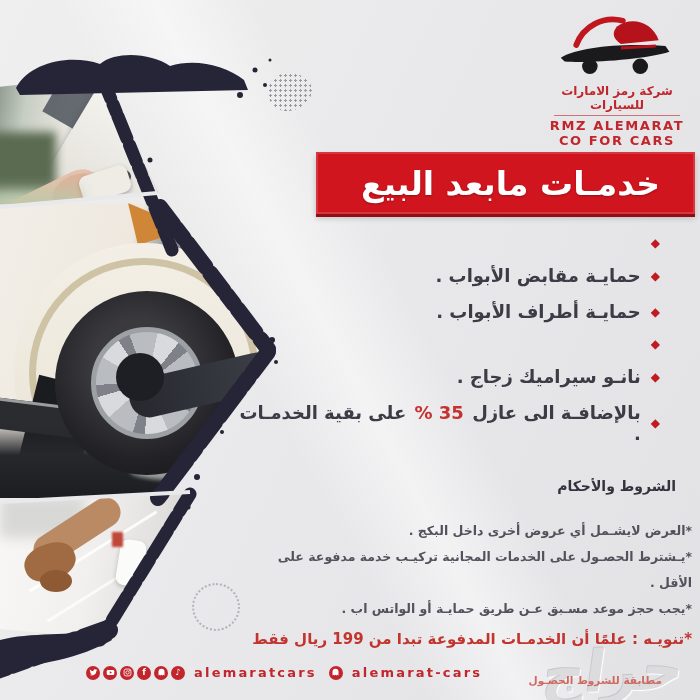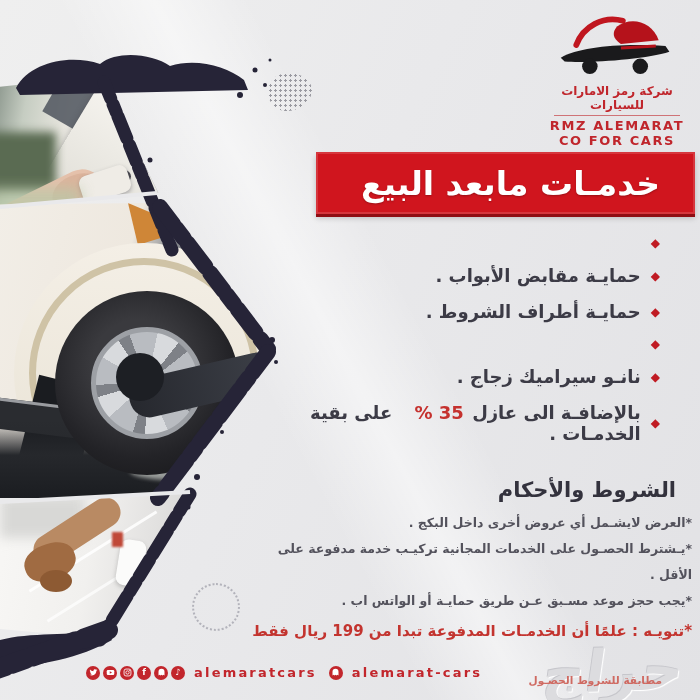--- a/index.html
+++ b/index.html
@@ -85,25 +85,25 @@
   .banner{position:absolute;left:316px;right:5px;top:152px;height:62px;z-index:4;
     background:#d0151e;display:flex;align-items:center;justify-content:center;
     box-shadow:inset 0 0 0 2px rgba(255,255,255,.14),0 3px 0 #8f0d13,0 4px 6px rgba(0,0,0,.2);padding-left:10px;}
   .banner .t{color:#ffffff;font-size:33px;font-weight:bold;direction:rtl;white-space:nowrap;
     text-shadow:0 1px 2px rgba(0,0,0,.25);}
 
   
   .services{position:absolute;top:236px;right:40px;width:430px;z-index:4;direction:rtl;}
   .svc{display:flex;align-items:center;margin-bottom:15px;font-size:18px;font-weight:bold;color:#3c3b46;}
   .svc .bullet{color:#c01b23;font-size:12px;margin-left:10px;flex:0 0 auto;}
-  .svc .hl{color:#c5312e;padding:0 2px;margin-left:14px;}
+  .svc .hl{color:#c5312e;padding:0 2px;}
 
   
   .terms{position:absolute;top:478px;right:8px;width:440px;z-index:4;direction:rtl;}
-  .terms .title{font-size:21px;font-weight:bold;color:#33323d;margin:0 16px 8px 0;}
+  .terms .title{font-size:14px;font-weight:bold;color:#33323d;margin:0 16px 24px 0;}
   .terms .line{font-size:12.5px;color:#53525c;line-height:26px;font-weight:bold;}
   .terms .note{margin-top:8px;font-size:15px;font-weight:bold;color:#c3342f;}
 
   
   .footer{position:absolute;left:86px;bottom:20px;z-index:4;display:flex;align-items:center;gap:3px;}
   .sicon{width:14px;height:14px;border-radius:50%;background:#c2262c;display:flex;align-items:center;justify-content:center;flex:0 0 auto;}
   .sicon svg{display:block;}
   .sicon .gl{color:#fff;font-size:8.5px;font-weight:bold;line-height:1;}
   .handle{color:#c2262c;font-size:13px;font-weight:bold;letter-spacing:2.2px;margin:0 9px 0 6px;}
 
@@ -222,21 +222,21 @@
   <div class="services">
     <div class="svc">
       <span class="bullet">◆</span>
     </div>
     <div class="svc">
       <span class="bullet">◆</span>
       <span>حمايـة مقابض الأبواب .</span>
     </div>
     <div class="svc">
       <span class="bullet">◆</span>
-      <span>حمايـة أطراف الشروط .</span>
+      <span>حمايـة أطراف الأبواب .</span>
     </div>
     <div class="svc">
       <span class="bullet">◆</span>
     </div>
     <div class="svc">
       <span class="bullet">◆</span>
       <span>نانـو سيراميك زجاج .</span>
     </div>
     <div class="svc">
       <span class="bullet">◆</span>

